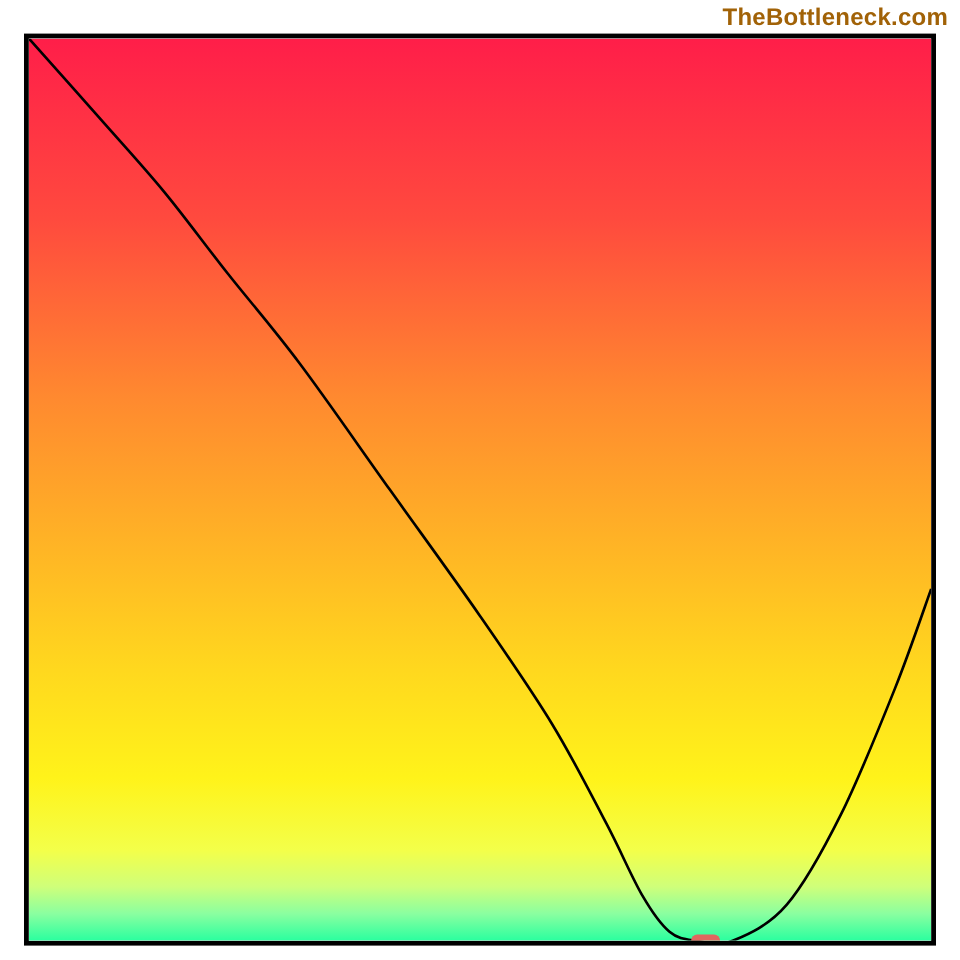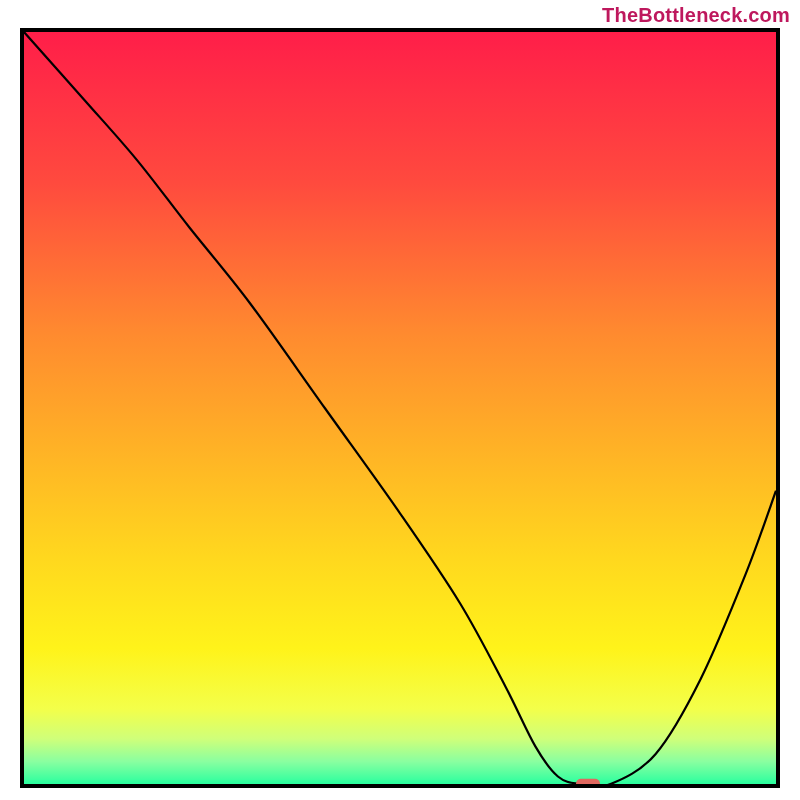--- a/index.html
+++ b/index.html
@@ -9,21 +9,21 @@
     height: 800px;
     background: #ffffff;
     font-family: Arial, Helvetica, sans-serif;
   }
   .watermark {
     position: absolute;
     top: 4px;
     right: 10px;
     font-size: 20px;
     font-weight: bold;
-    color: #be185d;
+    color: #a16207;
     letter-spacing: 0.2px;
   }
   .chart-frame {
     position: absolute;
     left: 20px;
     top: 28px;
     width: 760px;
     height: 760px;
     border: 4px solid #000;
     box-sizing: border-box;

